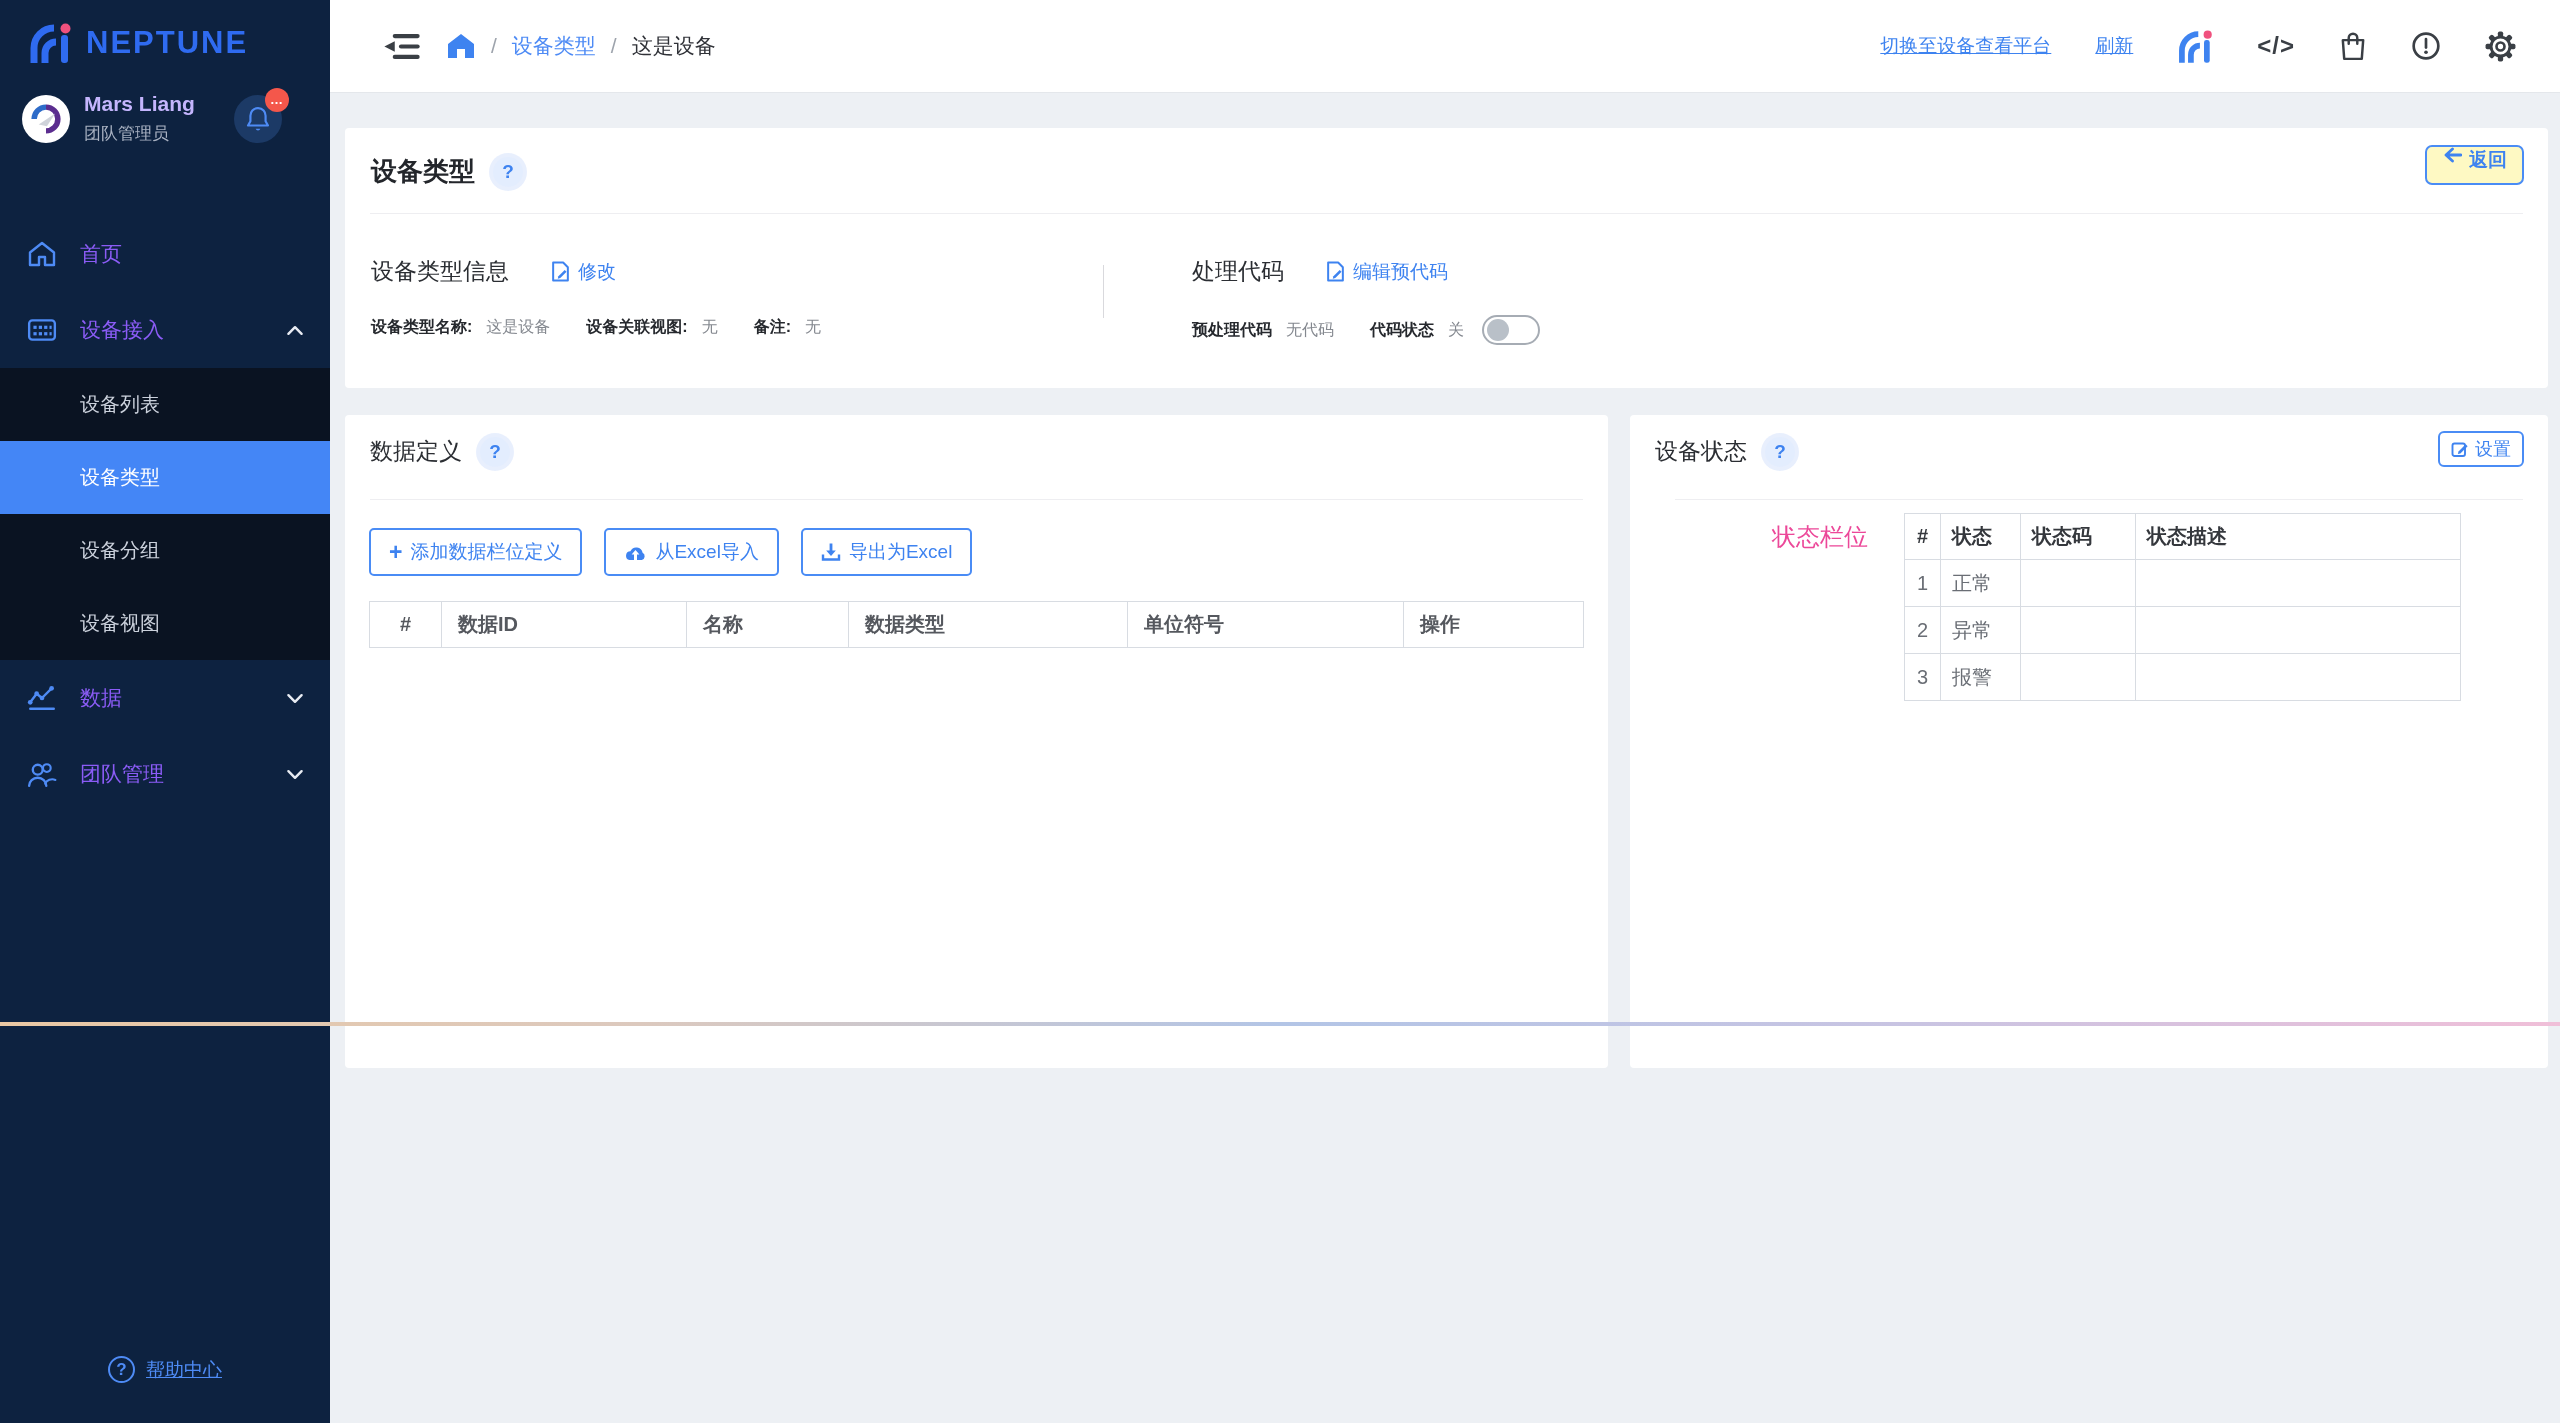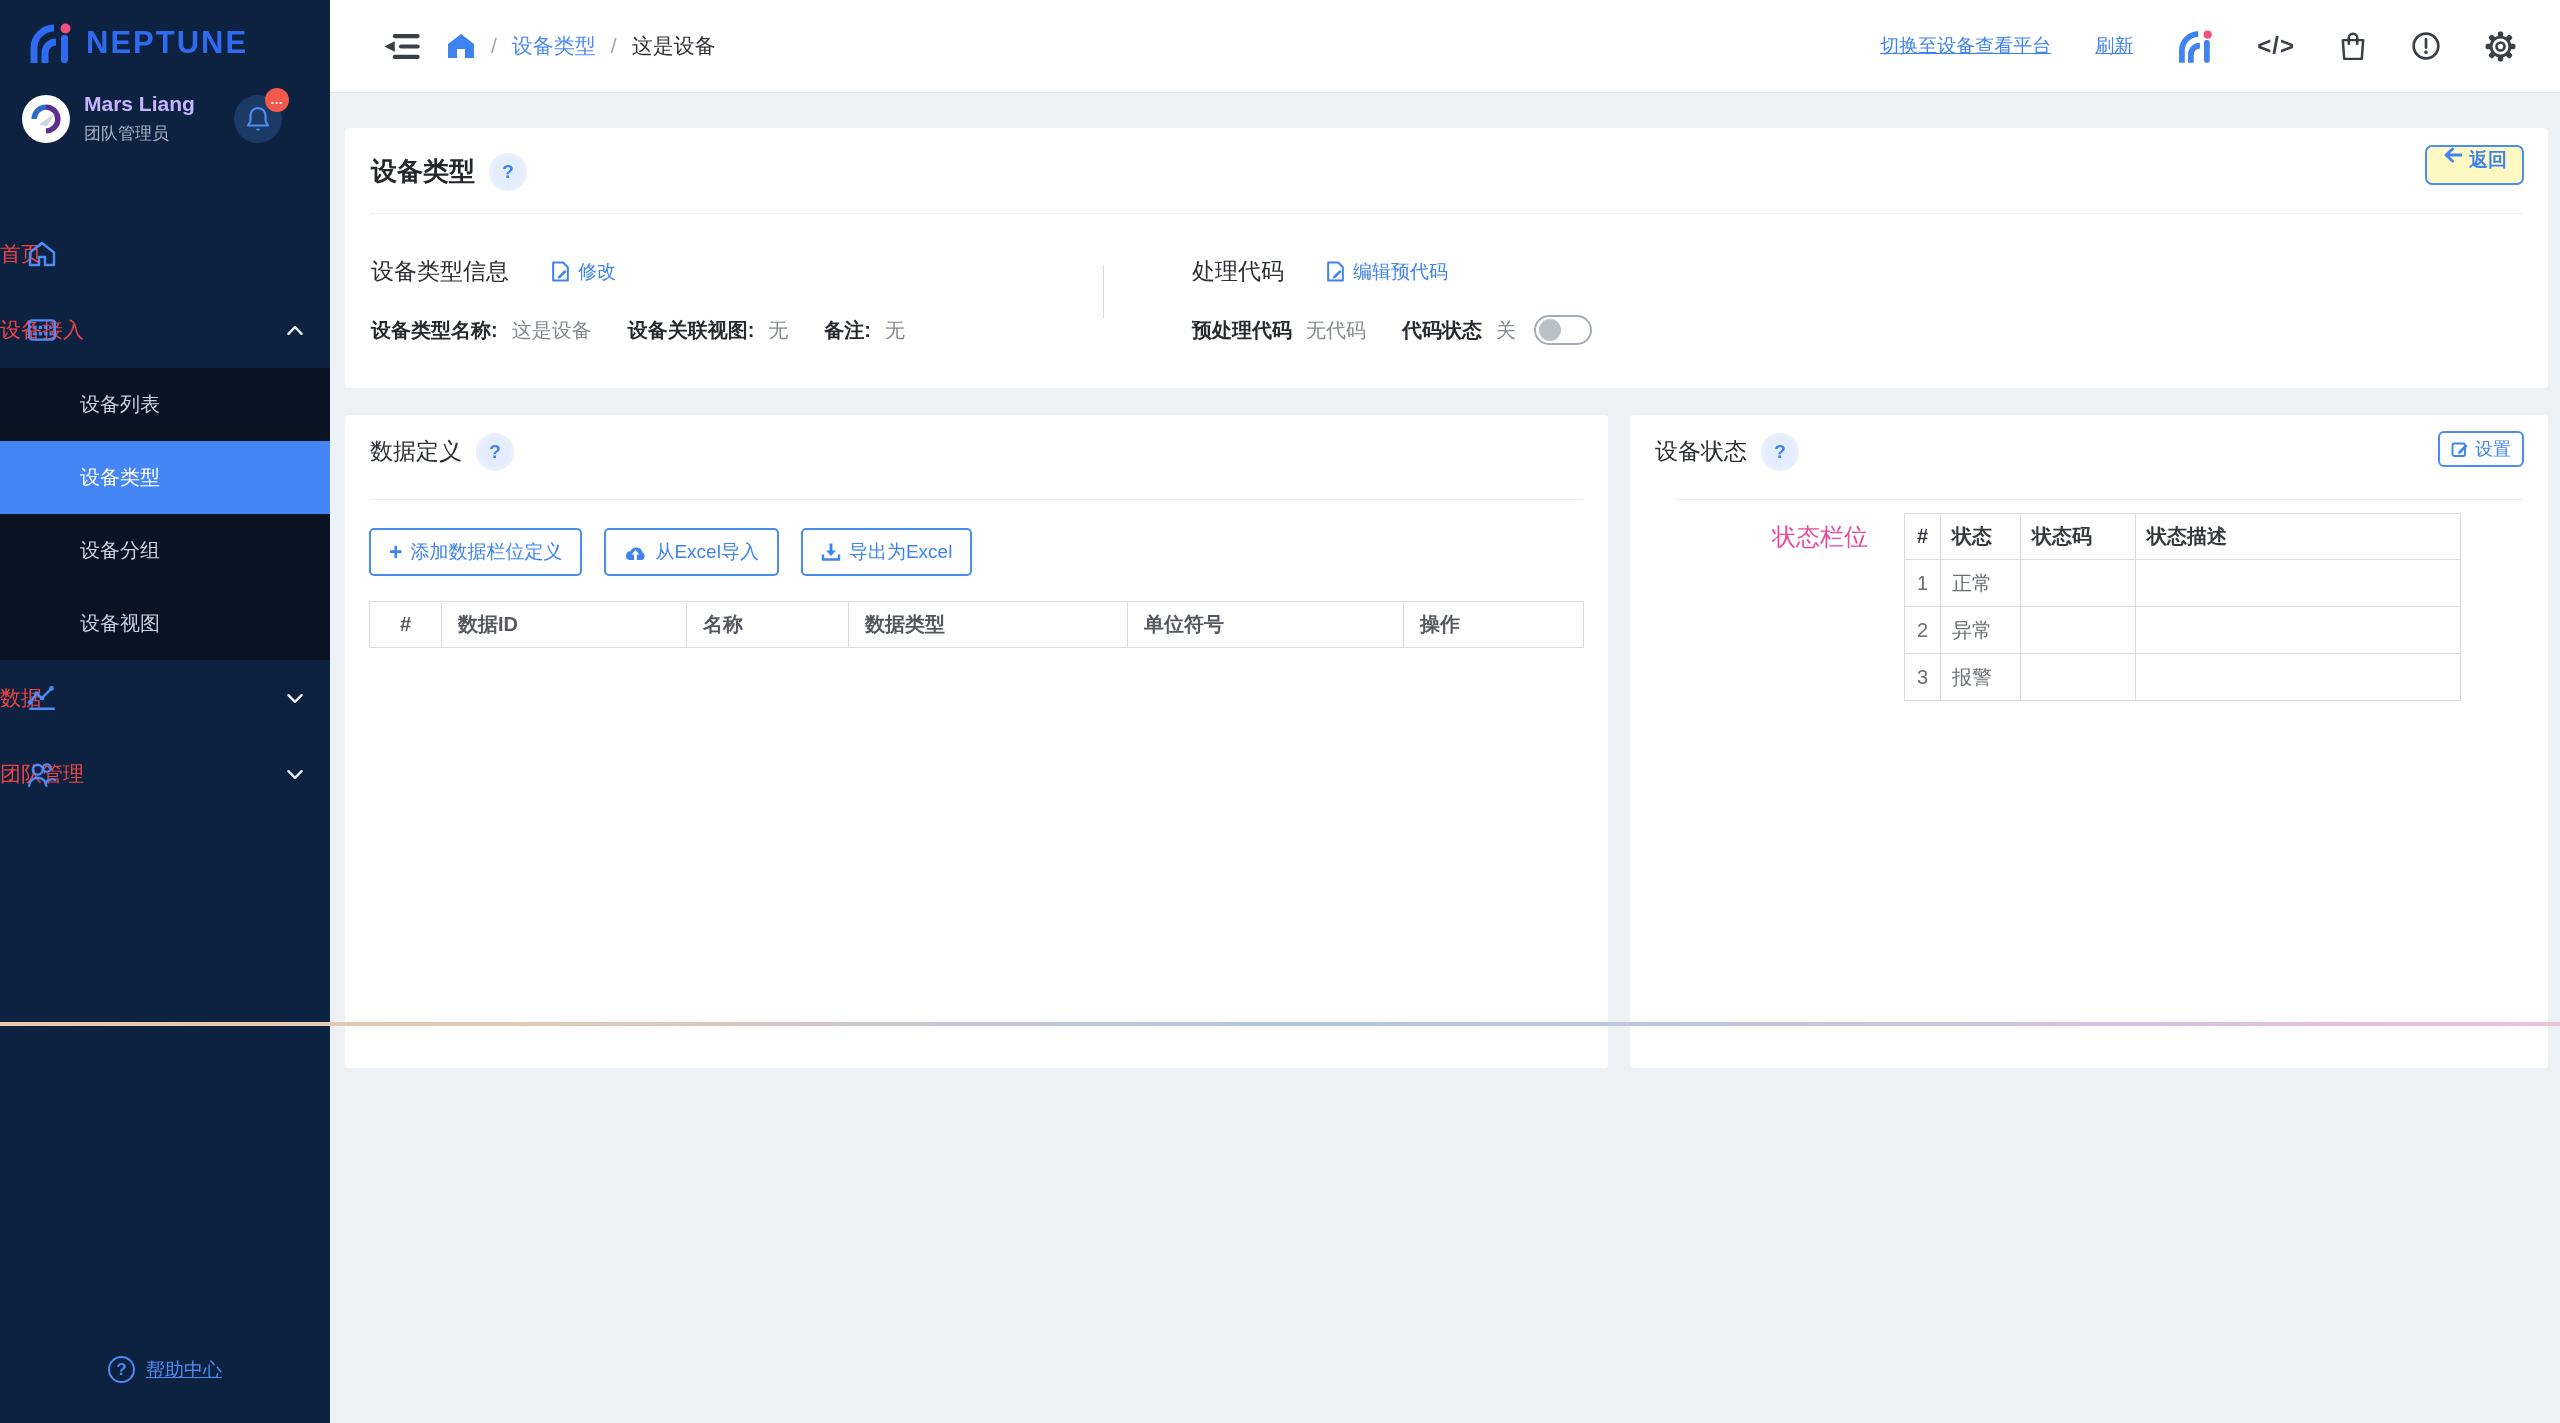--- a/index.html
+++ b/index.html
@@ -15,21 +15,21 @@
   .avatar { width:48px; height:48px; border-radius:50%; background:#fff; display:flex; align-items:center; justify-content:center; overflow:hidden; }
   .user-meta { margin-left:14px; width:150px; }
   .user-name { color:#c4b5fd; font-size:21px; font-weight:700; }
   .user-role { color:#A9B2C2; font-size:17px; margin-top:6px; }
   .bell-wrap { position:relative; width:48px; height:48px; border-radius:50%; background:#1C3A66; display:flex; align-items:center; justify-content:center; cursor:pointer; }
   .bell-badge { position:absolute; right:-7px; top:-7px; min-width:24px; height:24px; border-radius:12px; background:#F4574B; color:#fff; font-size:13px; font-weight:700; display:flex; align-items:center; justify-content:center; letter-spacing:1px; }
 
   .menu { position:absolute; left:0; top:216px; width:330px; }
   .menu-item { position:relative; height:76px; display:flex; align-items:center; cursor:pointer; }
   .menu-item .mi-icon { position:absolute; left:27px; width:30px; height:30px; display:flex; align-items:center; justify-content:center; }
-  .menu-item .mi-label { color:#ef4444; font-size:21px; }
+  .menu-item .mi-label { margin-left:80px; color:#8b5cf6; font-size:21px; }
   .menu-item .mi-chevron { position:absolute; right:26px; display:flex; }
   .submenu { background:#0A1322; }
   .submenu-item { height:73px; display:flex; align-items:center; cursor:pointer; }
   .submenu-item .smi-label { margin-left:80px; color:#CBD1DC; font-size:20px; }
   .submenu-item.active { background:#4486F6; }
   .submenu-item.active .smi-label { color:#fff; }
   .help-center { position:absolute; bottom:40px; left:0; width:330px; display:flex; align-items:center; justify-content:center; gap:11px; cursor:pointer; }
   .help-q { width:27px; height:27px; border-radius:50%; border:2px solid #4E8BF5; color:#4E8BF5; font-size:17px; font-weight:700; display:flex; align-items:center; justify-content:center; }
   .help-label { color:#4E8BF5; font-size:19px; text-decoration:underline; }
 
@@ -56,21 +56,21 @@
   .page-title { font-size:26px; font-weight:700; color:#23262B; }
   .q-badge { width:30px; height:30px; border-radius:50%; background:#E3EDFE; box-shadow:0 0 0 4px rgba(90,140,240,.14); color:#3E83F0; font-size:19px; font-weight:700; display:flex; align-items:center; justify-content:center; cursor:pointer; }
   .hr { position:absolute; left:25px; right:25px; height:1px; background:#EEEEF1; }
   .card-head .hr { top:85px; }
 
   .back-btn { position:absolute; right:24px; top:17px; height:40px; display:flex; align-items:flex-start; gap:7px; padding:0 15px; border:2px solid #4A8CF5; border-radius:7px; color:#3E83F0; font-size:19px; background:#fef9c3; cursor:pointer;font-weight:bold; }
 
   .sec-title-row { display:flex; gap:42px; }
   .sec-title { font-size:23px; color:#2B2E33; }
   .ic-link { display:flex; align-items:center; gap:8px; color:#3E83F0; font-size:19px; cursor:pointer; }
-  .fields-row { display:flex; align-items:center; gap:14px; font-size:20px; }
+  .fields-row { display:flex; align-items:center; gap:14px; font-size:16px; }
   .f-label { font-weight:700; color:#26292E; }
   .f-value { color:#84888F; margin-right:22px; }
   .info-sec { position:absolute; left:26px; top:128px; }
   .info-sec .fields-row { margin-top:30px; }
   .v-divider { position:absolute; left:758px; top:137px; width:1px; height:53px; background:#D9D9DD; }
   .code-sec { position:absolute; left:847px; top:128px; }
   .code-sec .fields-row { margin-top:28px; }
   .toggle { position:relative; width:58px; height:30px; border:2px solid #A6ACB4; border-radius:16px; background:#fff; cursor:pointer; }
   .toggle .knob { position:absolute; left:3px; top:2px; width:22px; height:22px; border-radius:50%; background:#B9C0C8; }
 

